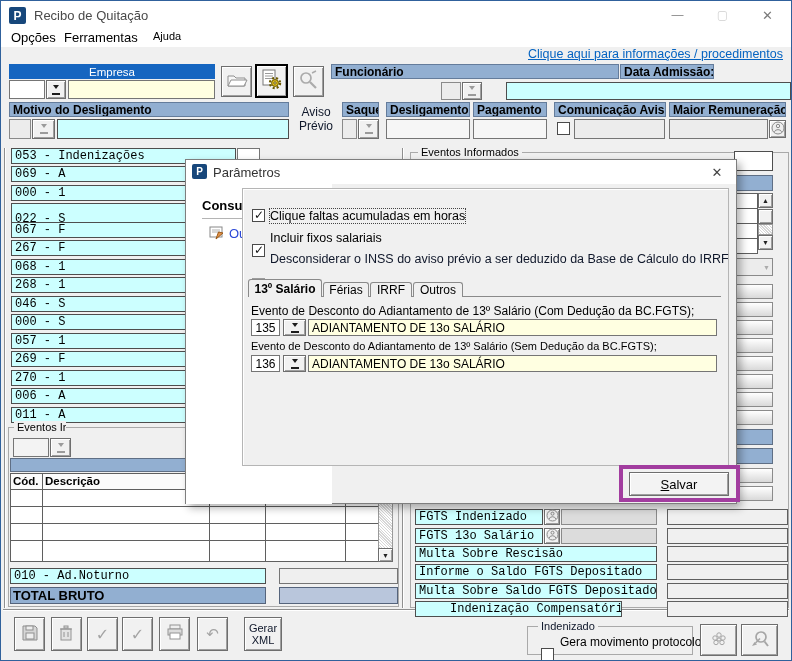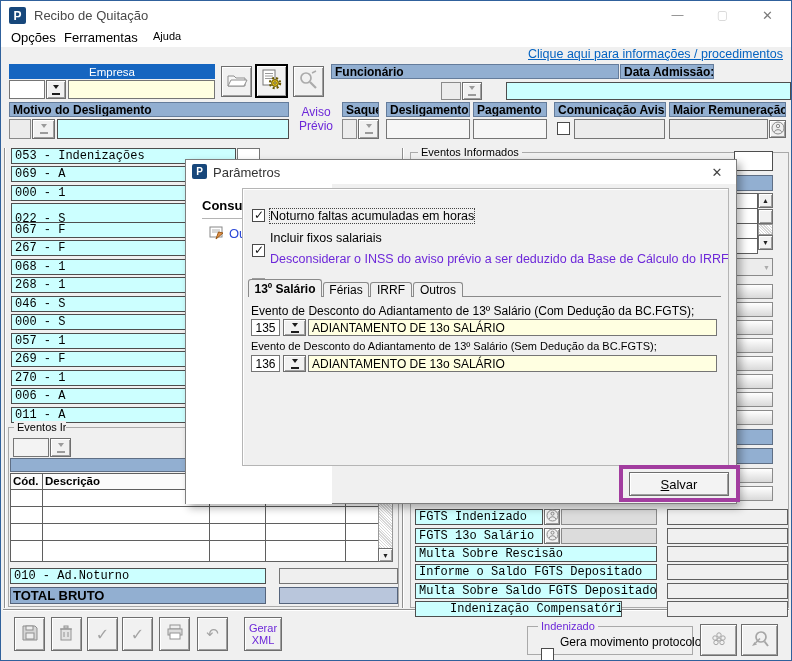--- a/index.html
+++ b/index.html
@@ -26,21 +26,21 @@
   .cmbbtn .tri{width:0;height:0;border:3px solid transparent;border-top:4px solid #1c1c1c;margin-bottom:1px;}
   .cmbbtn .bar{width:8px;height:2px;background:#1c1c1c;}
   .cmbbtn.dis .tri{border-top-color:#9b9b9b;}
   .cmbbtn.dis .bar{background:#9b9b9b;}
   .cb{background:#fff;border:1px solid #4a4a4a;position:relative;}
   .cb.checked::after{content:"\2713";position:absolute;left:1px;top:-2px;font-size:12px;font-weight:700;color:#111;}
   .cb.dis{background:#f0f0f0;border-color:#9c9c9c;}
   .link{color:#0563c1;text-decoration:underline;cursor:pointer;}
   .tab{position:absolute;border:1px solid #8a8a8a;border-bottom:none;border-radius:3px 3px 0 0;
        background:#f0f0f0;font-size:12px;display:flex;align-items:center;justify-content:center;box-sizing:border-box;}
-  .dim{color:#6d28d9;}
+  .dim{color:#0f172a;}
   .cell{position:absolute;background:#fff;border:1px solid #5f5f5f;box-sizing:border-box;}
   .hline{position:absolute;height:1px;background:#8f8f8f;}
   .wline{position:absolute;height:1px;background:#ffffff;}
   .vline{position:absolute;width:1px;background:#8f8f8f;}
   .vwline{position:absolute;width:1px;background:#ffffff;}
   .plogo{background:#17477b;color:#fff;font-weight:700;display:flex;align-items:center;justify-content:center;border-radius:2px;}
 </style>
 </head>
 <body>
 
@@ -350,21 +350,21 @@
           <line x1="3" y1="5" x2="11" y2="5" stroke="#b0b0b0"></line>
           <line x1="3" y1="7" x2="11" y2="7" stroke="#b0b0b0"></line>
           <path d="M7 14 l7 -6 -4.5 -1 z" fill="#e2924a" stroke="#9c5a18"></path>
         </svg>
     </div>
     <div class="abs" style="left:43px;top:66px;font-size:13px;color:#2b48d7;">Outros Operadores</div>
 
     <div class="abs" style="left:56px;top:28px;width:487px;height:278px;background:#f0f0f0;border:1px solid #b5b5b5;box-shadow:inset 1px 1px 0 #fff;"></div>
 
     <div class="abs cb checked" style="left:66px;top:49px;width:13px;height:13px;"></div>
-    <div class="abs" style="left:84px;top:49px;font-size:12.5px;outline:1px dotted #444;">Noturno faltas acumuladas em horas</div>
+    <div class="abs" style="left:84px;top:49px;font-size:12.5px;outline:1px dotted #444;">Clique faltas acumuladas em horas</div>
 
     <div class="abs cb checked" style="left:66px;top:71px;width:13px;height:13px;"></div>
     <div class="abs" style="left:84px;top:71px;font-size:12.5px;">Incluir fixos salariais</div>
 
     <div class="abs cb dis" style="left:66px;top:92px;width:13px;height:13px;"></div>
     <div class="abs dim" style="left:84px;top:92px;font-size:12.5px;">Desconsiderar o INSS do aviso prévio a ser deduzido da Base de Cálculo do IRRF</div>
 
     <div class="abs" style="left:62px;top:136px;width:473px;height:1px;background:#8a8a8a;"></div>
     <div class="tab" style="left:62px;top:119px;width:74px;height:18px;font-weight:700;z-index:2;">13º Salário</div>
     <div class="tab" style="left:137px;top:122px;width:46px;height:15px;">Férias</div>

